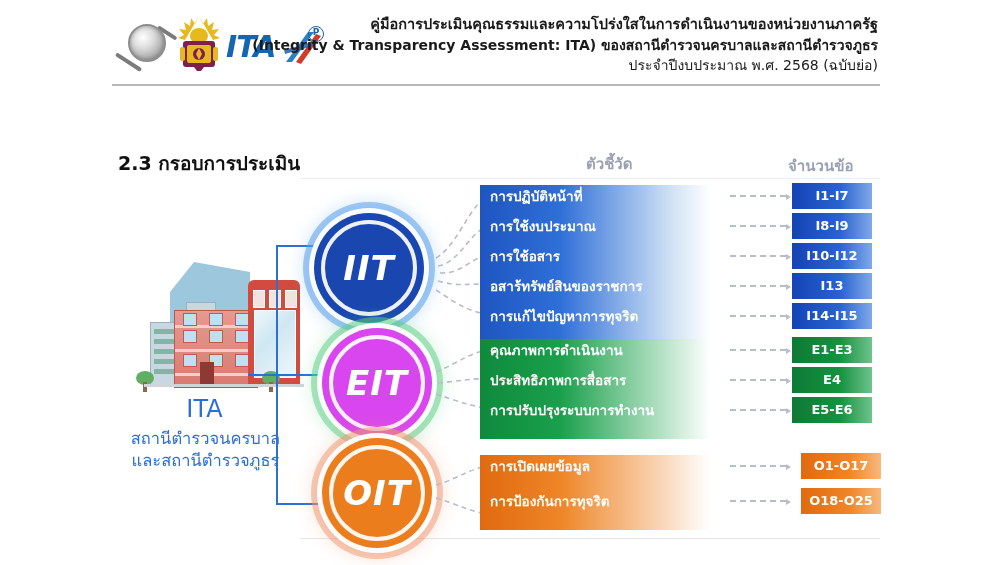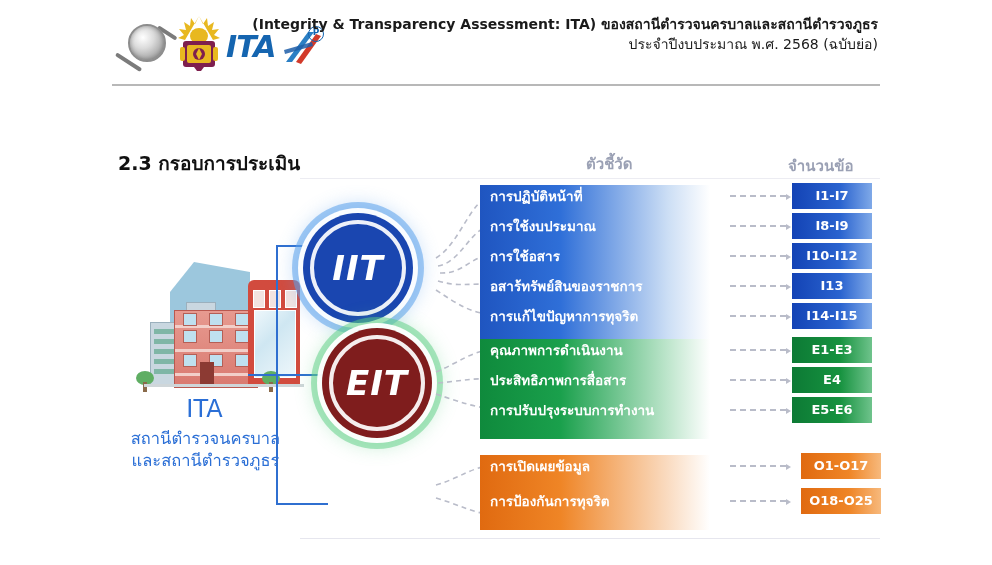--- a/index.html
+++ b/index.html
@@ -102,23 +102,23 @@
   .bracket .vline{position:absolute;left:0px;top:0px;width:2px;height:260px;background:#2f6fd0;}
   .bracket .h{position:absolute;left:0px;width:52px;height:2px;background:#2f6fd0;}
   .bracket .stub{position:absolute;left:-28px;top:129px;width:28px;height:2px;background:#2f6fd0;}
 
   
   .circ{position:absolute;width:110px;height:110px;border-radius:50%;
     display:flex;align-items:center;justify-content:center;
     font-size:34px;font-weight:bold;font-style:italic;color:#ffffff;letter-spacing:1px;}
   .circ .ring{position:absolute;inset:7px;border-radius:50%;border:4px solid rgba(255,255,255,.92);}
   .circ span{position:relative;z-index:2;}
-  .c-iit{left:303px;top:73px;background:#1a46b0;
+  .c-iit{left:314px;top:73px;background:#1a46b0;
     box-shadow:0 0 0 5px rgba(255,255,255,.95),0 0 0 11px rgba(90,160,235,.55),0 0 18px 10px rgba(90,160,235,.30);font-style:italic;}
-  .c-eit{left:322px;top:188px;background:#7f1d1d;
+  .c-eit{left:322px;top:188px;background:#d946ef;
     box-shadow:0 0 0 5px rgba(255,255,255,.95),0 0 0 11px rgba(90,205,130,.50),0 0 18px 10px rgba(90,205,130,.28);}
   .c-oit{left:322px;top:298px;background:#ec7d1d;
     box-shadow:0 0 0 5px rgba(255,255,255,.95),0 0 0 11px rgba(240,150,110,.50),0 0 18px 10px rgba(240,150,110,.28);}
 
   
   .row{position:absolute;height:22px;}
   .row .bar{position:absolute;left:0;top:0;width:230px;height:40px;}
   .row .bar .lbl{position:absolute;left:10px;top:0;height:22px;line-height:22px;
     font-size:13.5px;font-weight:bold;color:#ffffff;white-space:nowrap;}
   .row .dots{position:absolute;left:250px;top:10px;width:56px;height:2px;
@@ -173,20 +173,21 @@
         <svg class="ita-swoosh" viewBox="0 0 40 36">
           <path d="M4 32 L26 2 L32 2 L10 32 Z" fill="#2b7fc4"></path>
           <path d="M14 32 L34 4 L39 6 L19 34 Z" fill="#d23a2a"></path>
           <path d="M2 20 L30 12 L31 16 L3 24 Z" fill="#1f5ea8" opacity="0.85"></path>
         </svg>
         <span class="sup">P</span>
       </div>
     </div>
 
     <div class="head-text">
+      <div class="l1">คู่มือการประเมินคุณธรรมและความโปร่งใสในการดำเนินงานของหน่วยงานภาครัฐ</div>
       <div class="l2">(Integrity &amp; Transparency Assessment: ITA) ของสถานีตำรวจนครบาลและสถานีตำรวจภูธร</div>
       <div class="l3">ประจำปีงบประมาณ พ.ศ. 2568 (ฉบับย่อ)</div>
     </div>
 
     <div class="head-rule"></div>
   </div>
 
   <div class="sec-title">2.3 กรอบการประเมิน</div>
 
   <div class="diagram">
@@ -254,20 +255,24 @@
     </div>
 
     <div class="circ c-iit">
       <div class="ring"></div>
       <span>IIT</span>
     </div>
     <div class="circ c-eit">
       <div class="ring"></div>
       <span>EIT</span>
     </div>
+    <div class="circ c-oit">
+      <div class="ring"></div>
+      <span>OIT</span>
+    </div>
 
     <svg class="leaders">
       <g fill="none" stroke="#b9bcc9" stroke-width="1.6" stroke-dasharray="5,4">
         <path d="M436 118 C 460 104, 470 60, 492 55"></path>
         <path d="M438 126 C 462 122, 470 88, 492 85"></path>
         <path d="M440 133 C 464 134, 470 116, 492 115"></path>
         <path d="M438 141 C 462 148, 470 142, 492 145"></path>
         <path d="M436 150 C 460 166, 470 172, 492 175"></path>
         <path d="M436 232 C 460 222, 470 212, 492 209"></path>
         <path d="M438 243 C 462 241, 470 238, 492 239"></path>

